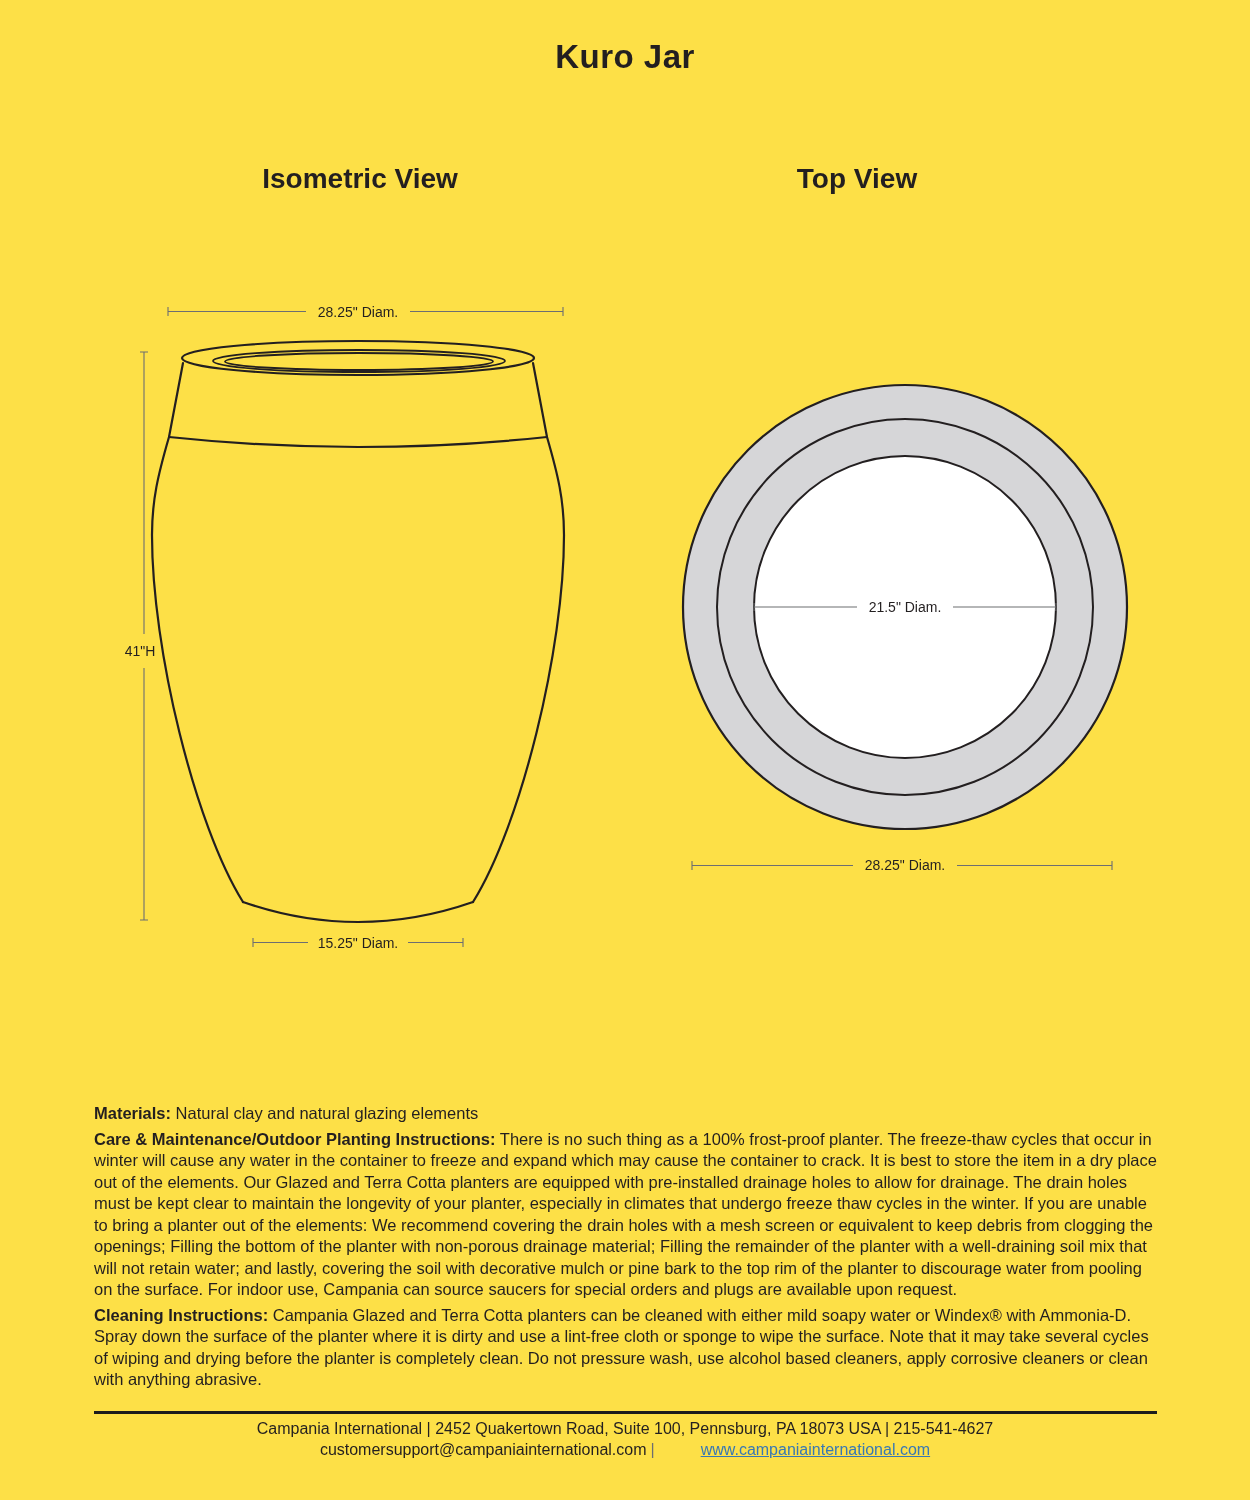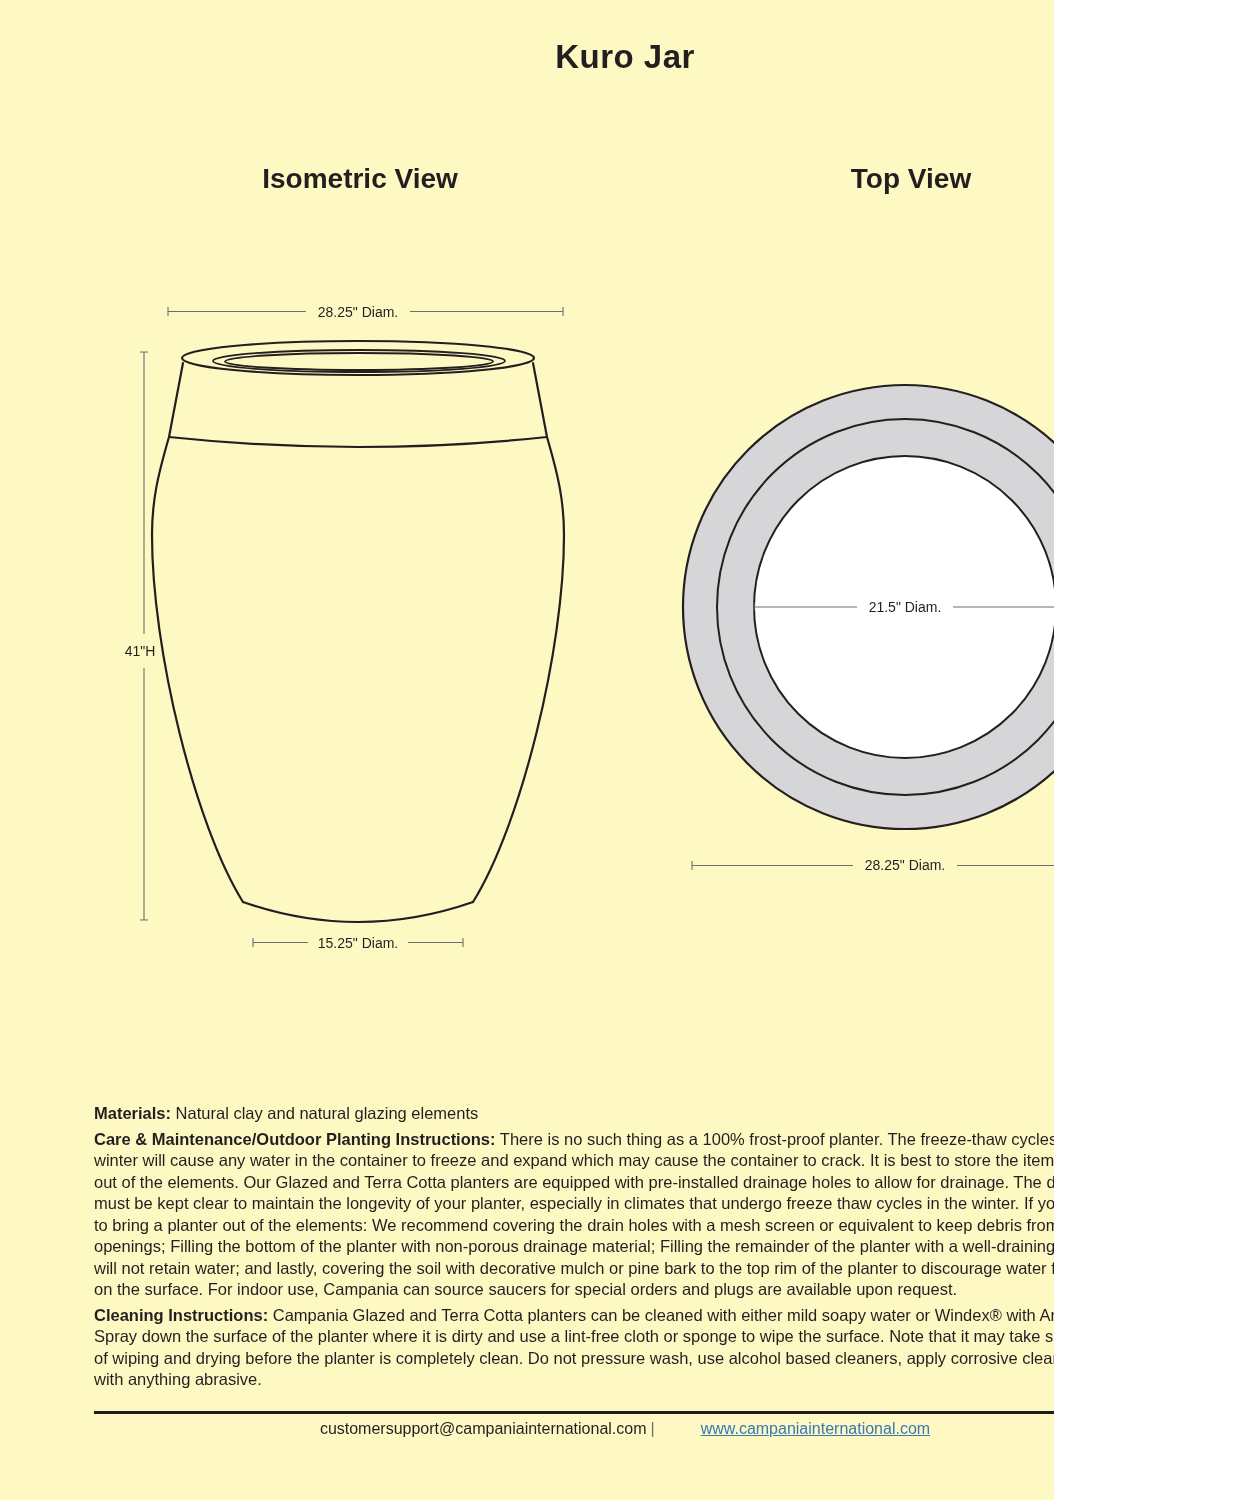--- a/index.html
+++ b/index.html
@@ -1,29 +1,29 @@
 <!DOCTYPE html>
 <html><head>
 <meta charset="utf-8">
 <style>
   html,body{margin:0;padding:0;background:#ffffff;}
   .page{
-    position:relative;width:1054px;height:1500px;background:#fef9c3;
+    position:relative;width:1250px;height:1500px;background:#fde047;
     font-family:"Liberation Sans",sans-serif;color:#231f20;overflow:hidden;
   }
   .title{
     position:absolute;left:0;top:38px;width:1250px;margin:0;
     text-align:center;font-size:33px;font-weight:bold;letter-spacing:.5px;
   }
   .view-label{
     position:absolute;top:163px;width:520px;text-align:center;
     font-size:28px;font-weight:bold;
   }
   .view-label.iso{left:100px;}
-  .view-label.top{left:651px;}
+  .view-label.top{left:597px;}
   .iso-svg{position:absolute;left:100px;top:290px;}
   .top-svg{position:absolute;left:650px;top:330px;}
   svg text{
     font-family:"Liberation Sans",sans-serif;font-size:14px;fill:#231f20;
   }
   .outline{fill:none;stroke:#231f20;stroke-width:2.2;stroke-linecap:round;}
   .outline-thin{fill:none;stroke:#231f20;stroke-width:1.8;}
   .dim{stroke:#6d6e71;stroke-width:1.1;fill:none;}
   .textblock{
     position:absolute;left:94px;top:1103px;width:1063px;
@@ -95,16 +95,17 @@
   </svg>
 
   <div class="textblock">
     <p><b>Materials:</b><span> Natural clay and natural glazing elements</span></p>
     <p><b>Care &amp; Maintenance/Outdoor Planting Instructions:</b><span> There is no such thing as a 100% frost-proof planter. The freeze-thaw cycles that occur in winter will cause any water in the container to freeze and expand which may cause the container to crack. It is best to store the item in a dry place out of the elements. Our Glazed and Terra Cotta planters are equipped with pre-installed drainage holes to allow for drainage. The drain holes must be kept clear to maintain the longevity of your planter, especially in climates that undergo freeze thaw cycles in the winter. If you are unable to bring a planter out of the elements: We recommend covering the drain holes with a mesh screen or equivalent to keep debris from clogging the openings; Filling the bottom of the planter with non-porous drainage material; Filling the remainder of the planter with a well-draining soil mix that will not retain water; and lastly, covering the soil with decorative mulch or pine bark to the top rim of the planter to discourage water from pooling on the surface. For indoor use, Campania can source saucers for special orders and plugs are available upon request.</span></p>
     <p><b>Cleaning Instructions:</b><span> Campania Glazed and Terra Cotta planters can be cleaned with either mild soapy water or Windex® with Ammonia-D. Spray down the surface of the planter where it is dirty and use a lint-free cloth or sponge to wipe the surface. Note that it may take several cycles of wiping and drying before the planter is completely clean. Do not pressure wash, use alcohol based cleaners, apply corrosive cleaners or clean with anything abrasive.</span></p>
   </div>
 
   <div class="footer-rule"></div>
   <div class="footer-text">
+    <div>Campania International | 2452 Quakertown Road, Suite 100, Pennsburg, PA 18073 USA | 215-541-4627</div>
     <div><span>customersupport@campaniainternational.com</span><span class="footer-sep">|</span><a class="footer-link">www.campaniainternational.com</a></div>
   </div>
 
 </div>
 
 </body></html>

